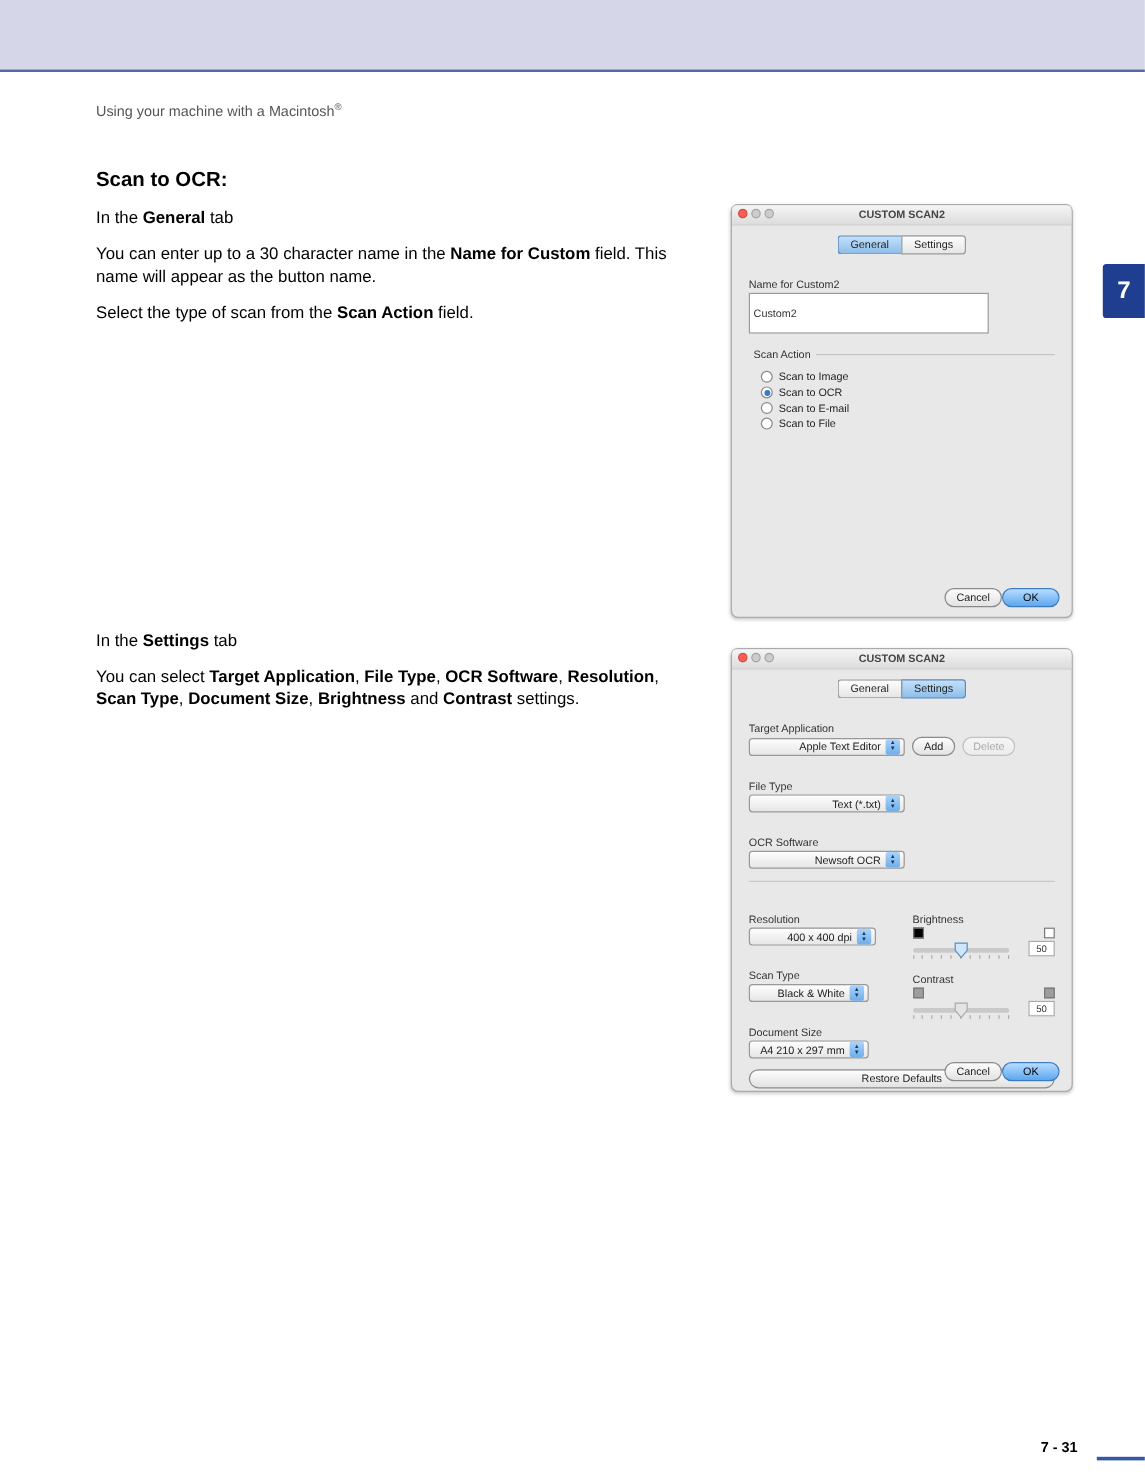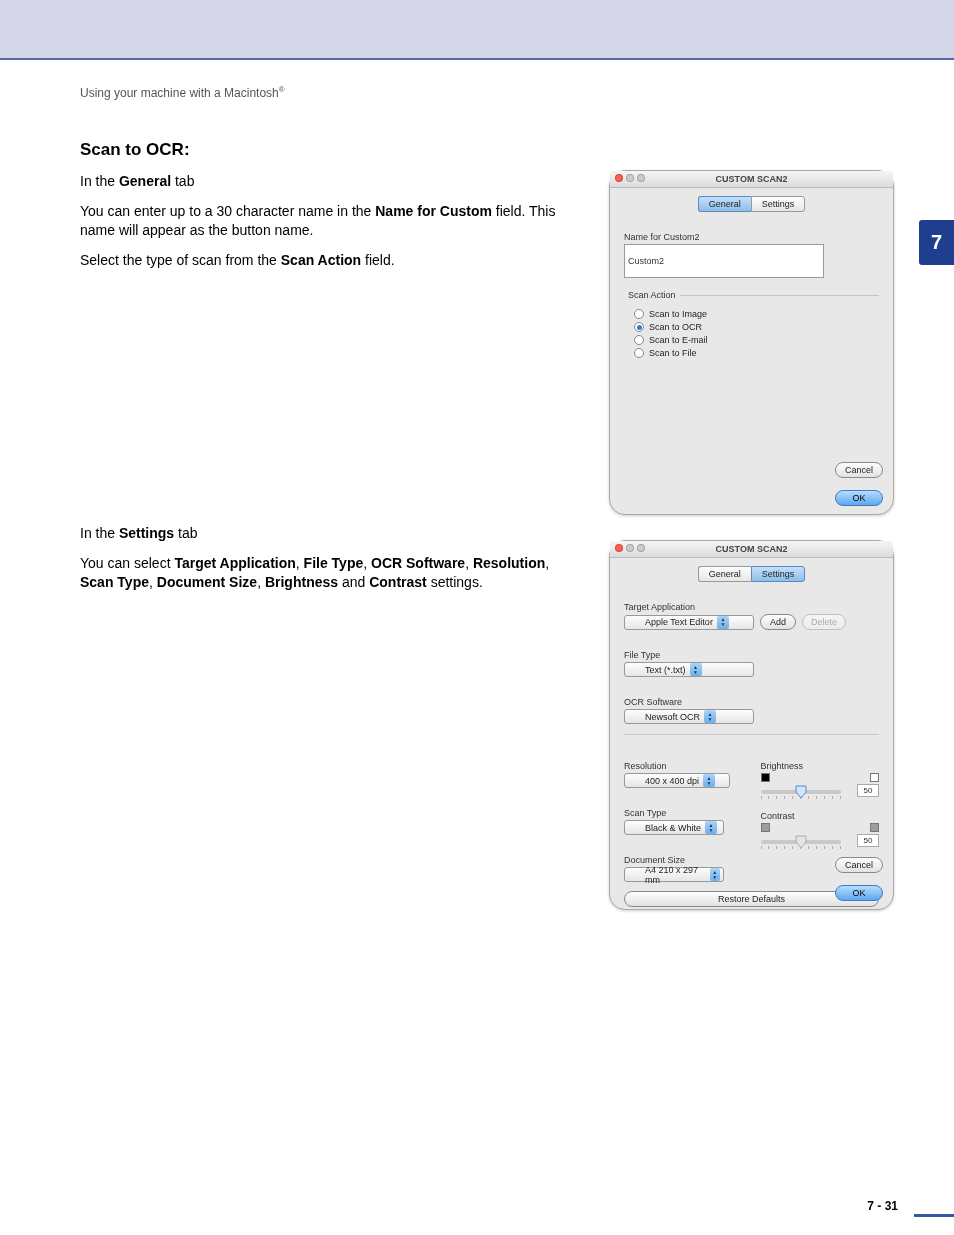--- a/index.html
+++ b/index.html
@@ -56,21 +56,21 @@
   .para { font-size: 14px; line-height: 1.4; margin-bottom: 10px; }
   .bold { font-weight: bold; }
   .section2 { position: absolute; top: 524px; left: 80px; width: 500px; }
 
   
   .dialog {
     position: absolute;
     width: 285px;
     background: #e8e8e8;
     border: 1px solid #aaa;
-    border-radius: 16px;
+    border-radius: 6px;
     font-family: "Lucida Grande", Helvetica, sans-serif;
     font-size: 9px;
     color: #222;
     box-shadow: 0 1px 3px rgba(0,0,0,0.2);
   }
   .dlg1 { top: 170px; right: 60px; height: 345px; }
   .dlg2 { top: 540px; right: 60px; height: 370px; }
   .titlebar {
     height: 17px;
     background: linear-gradient(#f5f5f5,#dcdcdc);
@@ -127,21 +127,21 @@
   .radio-row { display: flex; align-items: center; gap: 5px; margin: 3px 0 3px 10px; font-size: 9px; }
   .radio {
     width: 10px; height: 10px; border-radius: 50%;
     background: #fff; border: 1px solid #888;
     display: flex; align-items: center; justify-content: center;
   }
   .radio.sel::after { content:''; width:5px; height:5px; background:#3a7bc9; border-radius:50%; }
   .btnrow {
     position: absolute;
     bottom: 8px; right: 10px;
-    display: flex; gap: 12px; flex-direction: column;
+    display: flex; gap: 0;
   }
   .macbtn {
     min-width: 48px; height: 16px;
     border-radius: 9px;
     border: 1px solid #8a8a8a;
     background: linear-gradient(#fdfdfd,#e2e2e2);
     font-size: 9px;
     display: flex; align-items: center; justify-content: center;
     padding: 0 8px;
     color: #222;
@@ -150,22 +150,22 @@
     background: linear-gradient(#b8dcff,#5ca8ef);
     border-color: #3d7cc0;
     color: #000;
   }
   .macbtn.disabled { color: #aaa; border-color: #c0c0c0; background: linear-gradient(#f5f5f5,#ececec); }
   .select {
     height: 15px;
     background: linear-gradient(#fdfdfd,#e6e6e6);
     border: 1px solid #999;
     border-radius: 3px;
-    display: flex; align-items: center; justify-content: flex-start;
-    font-size: 9px; padding: 0 3px 0 20px;
+    display: flex; align-items: center; justify-content: flex-end;
+    font-size: 9px; padding: 0 3px 0 5px;
     color: #222;
   }
   .select .arrows {
     width: 12px; height: 13px;
     background: linear-gradient(#aad3fb,#6faee8);
     border-radius: 2px;
     display: flex; flex-direction: column;
     align-items: center; justify-content: center;
     font-size: 5px; line-height: 5px;
     color: #123a66;

